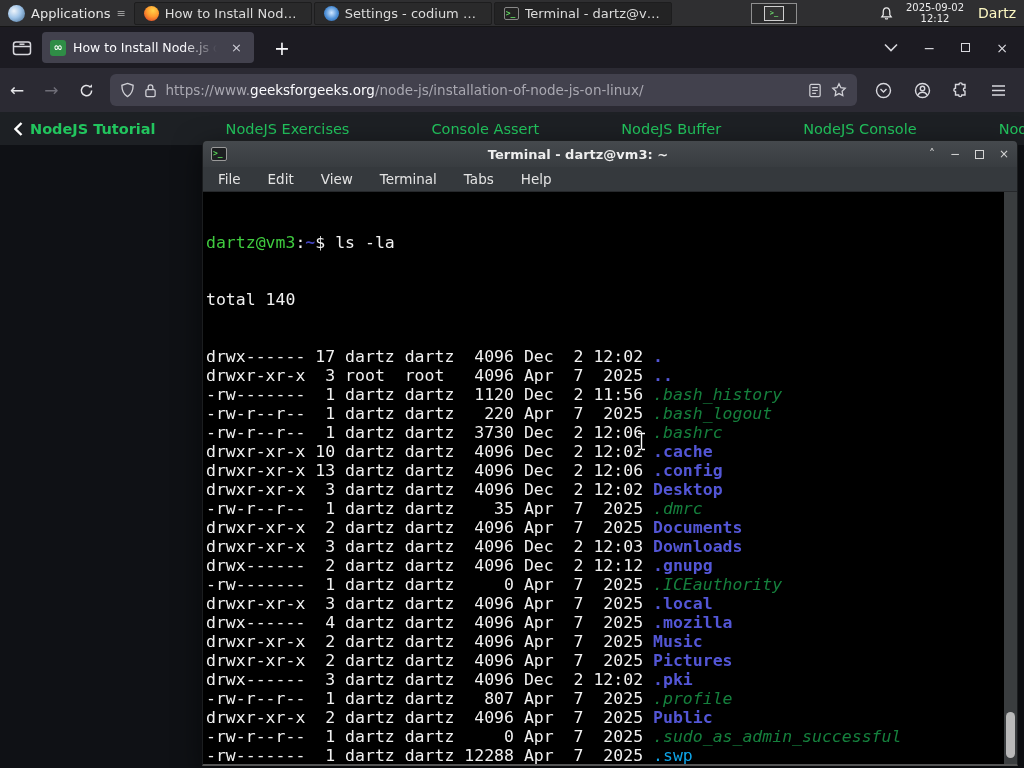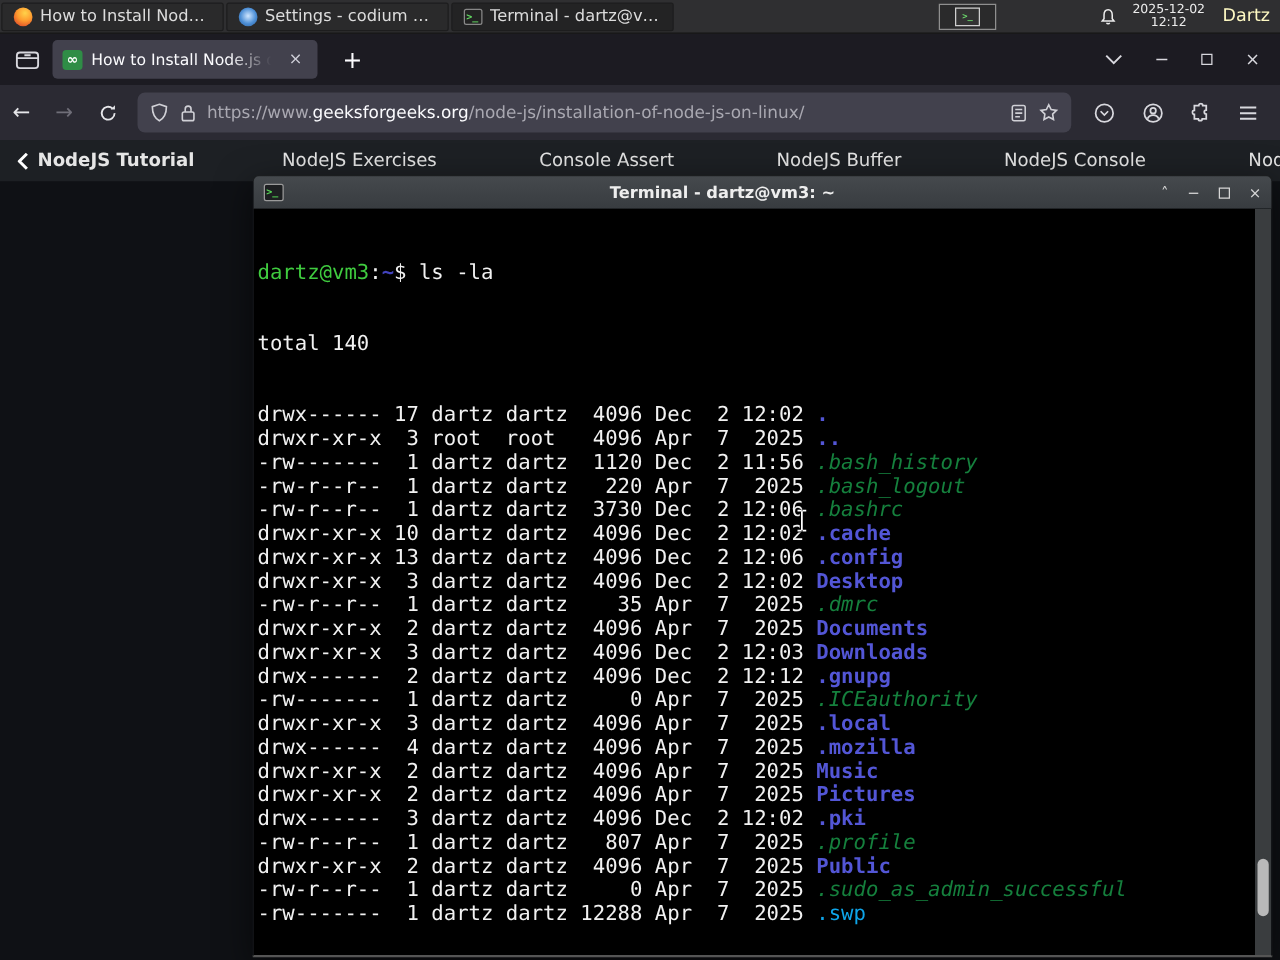--- a/index.html
+++ b/index.html
@@ -58,21 +58,21 @@
   .nav-arrow { font-size:17px; color:#e6e6ea; padding:0 10px; }
   .nav-arrow.disabled { color:#6f6e78; }
   .urlbar { height:32px; flex:1; margin:0 10px 0 6px; background:#42414d; border-radius:6px;
             display:flex; align-items:center; padding:16px 10px; gap:9px; min-width:0; }
   .url-text { flex:1; font-size:13.5px; color:#a9a8b1; white-space:nowrap; overflow:hidden; }
   .url-text b { color:#fbfbfe; font-weight:400; }
   #ff-right-icons { display:flex; align-items:center; gap:22px; padding:0 18px 0 8px; }
 
   
   #sitenav { position:absolute; left:0; top:112px; width:1024px; height:33px; background:#1d2024;
-             display:flex; align-items:center; color:#e5e5e5; font-size:14.5px; z-index:3; }
+             display:flex; align-items:center; color:#22c55e; font-size:14.5px; z-index:3; }
   .snav-back { display:flex; align-items:center; gap:7px; font-weight:600; margin:0 22px 0 14px; white-space:nowrap; }
   .snav-item { margin-right:34px; white-space:nowrap;margin-left:48px; }
   .snav-trunc { display:flex; align-items:center; margin-right:18px; }
 
   
   #terminal { position:absolute; left:202px; top:140px; width:816px; height:626px;
               border:1px solid #1b1d1f; border-bottom:2px solid #555; border-radius:5px 5px 0 0;
               box-shadow:0 8px 28px rgba(0,0,0,.55); z-index:10; display:flex; flex-direction:column; }
   #term-titlebar { height:26px; background:linear-gradient(#45494d,#383c40); border-radius:4px 4px 0 0;
                    display:flex; align-items:center; padding:0 8px; color:#eeeeee; }
@@ -97,20 +97,25 @@
   #ibeam { position:absolute; left:433px; top:240px; width:10px; height:19px; }
 
   svg { display:block; }
 </style>
 </head>
 <body>
 
 <div id="screen">
 
   <div id="panel">
+    <div class="app-menu">
+      <span class="xfce-icon"></span>
+      <span>Applications</span>
+      <span class="menu-grip">≡</span>
+    </div>
     <div class="task-btn">
       <span class="ff-icon"></span>
       <span class="task-label">How to Install Node.js o...</span>
     </div>
     <div class="task-btn">
       <span class="codium-icon"></span>
       <span class="task-label">Settings - codium script...</span>
     </div>
     <div class="task-btn active">
       <span class="term-mini">&gt;_</span>
@@ -120,21 +125,21 @@
     <div class="ws-switcher">
       <span class="ws-window">&gt;_</span>
     </div>
     <span class="bell">
       <svg width="15" height="15" viewBox="0 0 16 16" fill="none" stroke="#ececec" stroke-width="1.3">
         <path d="M8 2 C5.5 2 4.5 4 4.5 6.5 L4.5 9.5 L3 11.5 L13 11.5 L11.5 9.5 L11.5 6.5 C11.5 4 10.5 2 8 2 Z"></path>
         <path d="M6.7 13 a1.4 1.4 0 0 0 2.6 0"></path>
       </svg>
     </span>
     <div class="clock">
-      <div>2025-12-02</div>
+      <div>2025-09-02</div>
       <div>12:12</div>
     </div>
     <span class="user-name">Dartz</span>
   </div>
 
   <div id="tabbar">
     <span class="ffview">
       <svg width="20" height="18" viewBox="0 0 20 18" fill="none" stroke="#d8d8de" stroke-width="1.5">
         <rect x="1.5" y="3" width="17" height="12.5" rx="2.5"></rect>
         <path d="M1.5 7.5 L18.5 7.5"></path>
@@ -243,20 +248,28 @@
   <div id="terminal">
     <div id="term-titlebar">
       <span class="term-win-icon">&gt;_</span>
       <span id="term-title">Terminal - dartz@vm3: ~</span>
       <span class="term-ctls">
         <span>˄</span>
         <span>−</span>
         <span class="term-max"></span>
         <span>×</span>
       </span>
+    </div>
+    <div id="term-menubar">
+      <span>File</span>
+      <span>Edit</span>
+      <span>View</span>
+      <span>Terminal</span>
+      <span>Tabs</span>
+      <span>Help</span>
     </div>
     <div id="term-body">
       <div id="term-text">
         <div class="tline"><span class="p-user">dartz@vm3</span><span>:</span><span class="p-path">~</span><span>$ </span><span>ls -la</span></div>
         <div class="tline">total 140</div>
         <div id="term-listing"><div class="tline"><span>drwx------ 17 dartz dartz  4096 Dec  2 12:02 </span><span class="name-dir">.</span></div><div class="tline"><span>drwxr-xr-x  3 root  root   4096 Apr  7  2025 </span><span class="name-dir">..</span></div><div class="tline"><span>-rw-------  1 dartz dartz  1120 Dec  2 11:56 </span><span class="name-file">.bash_history</span></div><div class="tline"><span>-rw-r--r--  1 dartz dartz   220 Apr  7  2025 </span><span class="name-file">.bash_logout</span></div><div class="tline"><span>-rw-r--r--  1 dartz dartz  3730 Dec  2 12:06 </span><span class="name-file">.bashrc</span></div><div class="tline"><span>drwxr-xr-x 10 dartz dartz  4096 Dec  2 12:02 </span><span class="name-dir">.cache</span></div><div class="tline"><span>drwxr-xr-x 13 dartz dartz  4096 Dec  2 12:06 </span><span class="name-dir">.config</span></div><div class="tline"><span>drwxr-xr-x  3 dartz dartz  4096 Dec  2 12:02 </span><span class="name-dir">Desktop</span></div><div class="tline"><span>-rw-r--r--  1 dartz dartz    35 Apr  7  2025 </span><span class="name-file">.dmrc</span></div><div class="tline"><span>drwxr-xr-x  2 dartz dartz  4096 Apr  7  2025 </span><span class="name-dir">Documents</span></div><div class="tline"><span>drwxr-xr-x  3 dartz dartz  4096 Dec  2 12:03 </span><span class="name-dir">Downloads</span></div><div class="tline"><span>drwx------  2 dartz dartz  4096 Dec  2 12:12 </span><span class="name-dir">.gnupg</span></div><div class="tline"><span>-rw-------  1 dartz dartz     0 Apr  7  2025 </span><span class="name-file">.ICEauthority</span></div><div class="tline"><span>drwxr-xr-x  3 dartz dartz  4096 Apr  7  2025 </span><span class="name-dir">.local</span></div><div class="tline"><span>drwx------  4 dartz dartz  4096 Apr  7  2025 </span><span class="name-dir">.mozilla</span></div><div class="tline"><span>drwxr-xr-x  2 dartz dartz  4096 Apr  7  2025 </span><span class="name-dir">Music</span></div><div class="tline"><span>drwxr-xr-x  2 dartz dartz  4096 Apr  7  2025 </span><span class="name-dir">Pictures</span></div><div class="tline"><span>drwx------  3 dartz dartz  4096 Dec  2 12:02 </span><span class="name-dir">.pki</span></div><div class="tline"><span>-rw-r--r--  1 dartz dartz   807 Apr  7  2025 </span><span class="name-file">.profile</span></div><div class="tline"><span>drwxr-xr-x  2 dartz dartz  4096 Apr  7  2025 </span><span class="name-dir">Public</span></div><div class="tline"><span>-rw-r--r--  1 dartz dartz     0 Apr  7  2025 </span><span class="name-file">.sudo_as_admin_successful</span></div><div class="tline"><span>-rw-------  1 dartz dartz 12288 Apr  7  2025 </span><span class="name-dim">.swp</span></div></div>
       </div>
       <div id="term-scrollbar">
         <div id="term-thumb"></div>
       </div>

